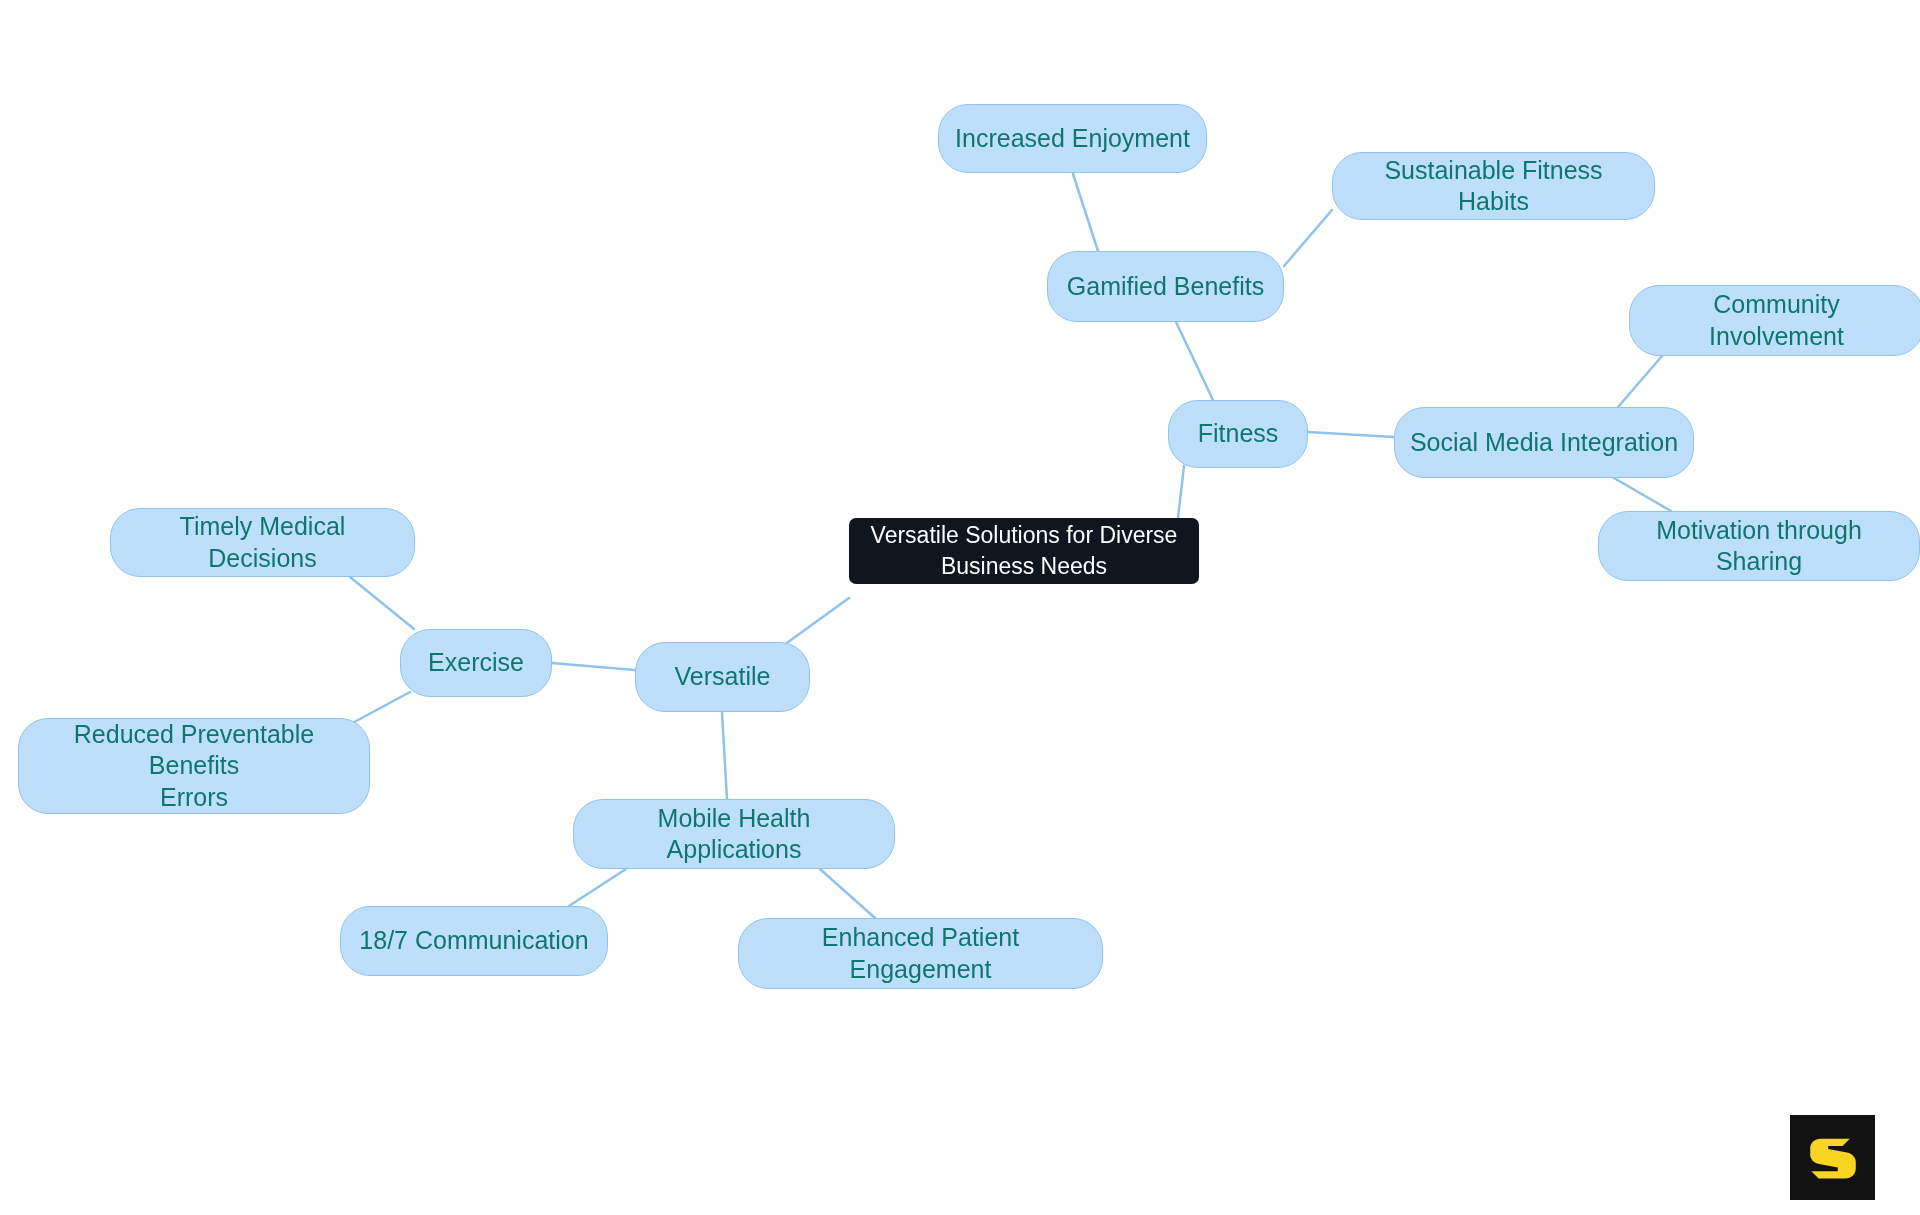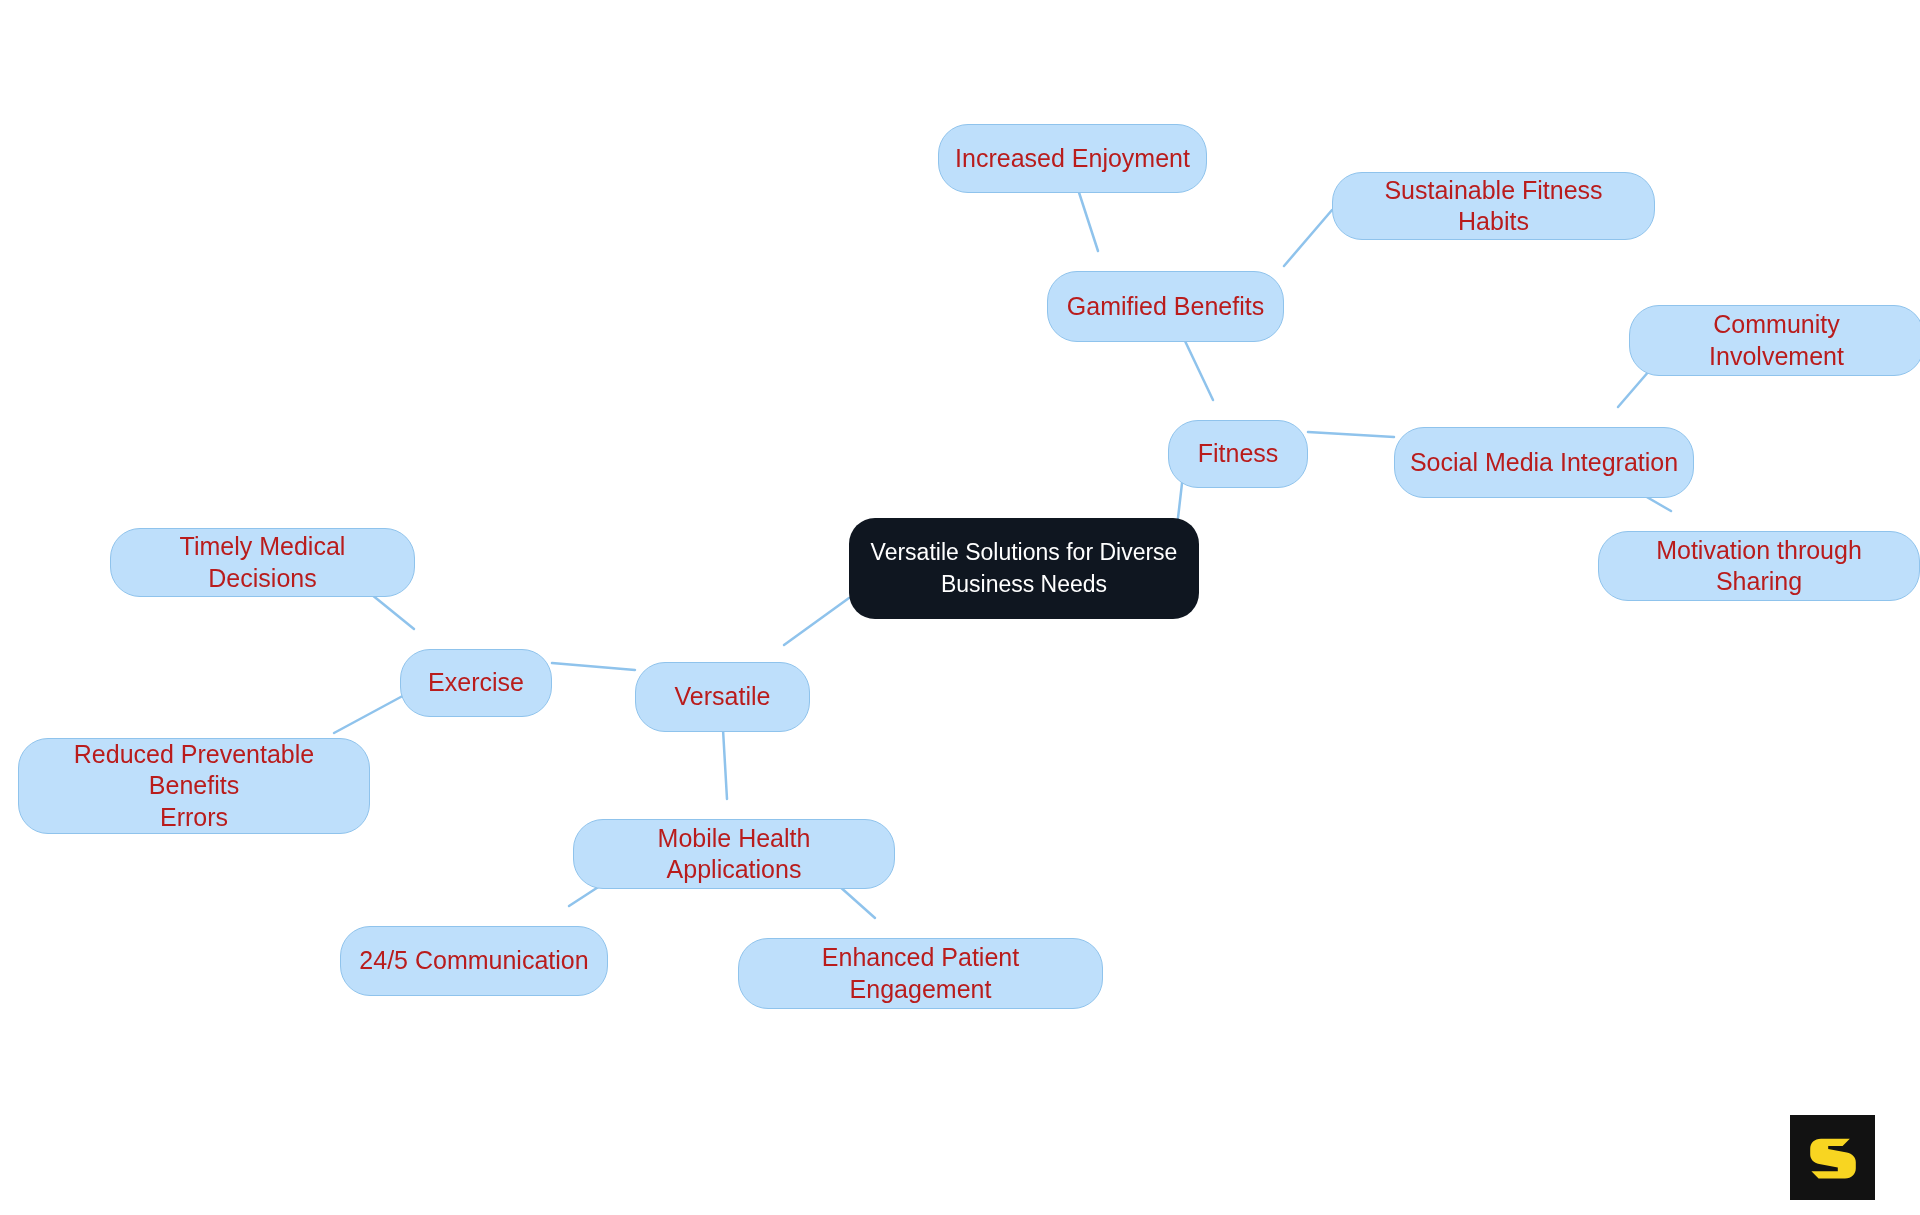--- a/index.html
+++ b/index.html
@@ -37,24 +37,23 @@
     text-align: center;
     border-radius: 26px;
     line-height: 1.25;
     padding: 6px 14px;
     white-space: pre-line;
   }
   .node.leaf,
   .node.branch {
     background: #bedffb;
     border: 1.5px solid #8fc3ec;
-    color: #b91c1c;
+    color: #0f766e;
     font-size: 25px;
     border-radius: 30px;
-    margin-top: 20px;
   }
   .node.root {
     background: #0f1620;
     border: none;
     color: #ffffff;
     font-size: 23px;
     border-radius: 26px;
     line-height: 1.35;
   }
   #brand-logo {
@@ -82,36 +81,36 @@
       <line x1="849" y1="598" x2="784" y2="645" stroke="#8fc3ec" stroke-width="2.5" stroke-linecap="round"></line>
       <line x1="635" y1="670" x2="552" y2="663" stroke="#8fc3ec" stroke-width="2.5" stroke-linecap="round"></line>
       <line x1="414" y1="629" x2="350" y2="577" stroke="#8fc3ec" stroke-width="2.5" stroke-linecap="round"></line>
       <line x1="410" y1="692" x2="334" y2="733" stroke="#8fc3ec" stroke-width="2.5" stroke-linecap="round"></line>
       <line x1="722" y1="712" x2="727" y2="799" stroke="#8fc3ec" stroke-width="2.5" stroke-linecap="round"></line>
       <line x1="626" y1="869" x2="569" y2="906" stroke="#8fc3ec" stroke-width="2.5" stroke-linecap="round"></line>
       <line x1="820" y1="869" x2="875" y2="918" stroke="#8fc3ec" stroke-width="2.5" stroke-linecap="round"></line>
     </svg>
 
   <div id="node-layer">
-      <div class="node root" style="left: 849px; top: 518px; width: 350px; height: 101px;"><span>Versatile Solutions for Diverse
+      <div class="node root" style="left: 849px; top: 518px; width: 350px; height: 66px; border-radius: 7px;"><span>Versatile Solutions for Diverse
 Business Needs</span></div>
       <div class="node branch" style="left: 1168px; top: 400px; width: 140px; height: 68px;"><span>Fitness</span></div>
       <div class="node branch" style="left: 1047px; top: 251px; width: 237px; height: 71px;"><span>Gamified Benefits</span></div>
       <div class="node leaf" style="left: 938px; top: 104px; width: 269px; height: 69px;"><span>Increased Enjoyment</span></div>
       <div class="node leaf" style="left: 1332px; top: 152px; width: 323px; height: 68px;"><span>Sustainable Fitness Habits</span></div>
       <div class="node branch" style="left: 1394px; top: 407px; width: 300px; height: 71px;"><span>Social Media Integration</span></div>
       <div class="node leaf" style="left: 1629px; top: 285px; width: 295px; height: 71px;"><span>Community Involvement</span></div>
       <div class="node leaf" style="left: 1598px; top: 511px; width: 322px; height: 70px;"><span>Motivation through Sharing</span></div>
       <div class="node branch" style="left: 635px; top: 642px; width: 175px; height: 70px;"><span>Versatile</span></div>
       <div class="node branch" style="left: 400px; top: 629px; width: 152px; height: 68px;"><span>Exercise</span></div>
       <div class="node leaf" style="left: 110px; top: 508px; width: 305px; height: 69px;"><span>Timely Medical Decisions</span></div>
       <div class="node leaf" style="left: 18px; top: 718px; width: 352px; height: 96px;"><span>Reduced Preventable Benefits
 Errors</span></div>
       <div class="node branch" style="left: 573px; top: 799px; width: 322px; height: 70px;"><span>Mobile Health Applications</span></div>
-      <div class="node leaf" style="left: 340px; top: 906px; width: 268px; height: 70px;"><span>24/5 Communication</span></div>
+      <div class="node leaf" style="left: 340px; top: 906px; width: 268px; height: 70px;"><span>18/7 Communication</span></div>
       <div class="node leaf" style="left: 738px; top: 918px; width: 365px; height: 71px;"><span>Enhanced Patient Engagement</span></div>
     </div>
 
   <div id="brand-logo" style="left: 1790px; top: 1115px; width: 85px; height: 85px; background: rgb(18, 18, 18);">
     <svg viewBox="0 0 100 100" width="60" height="60">
       <path d="M78 18 L30 18 C19 18 12 25 12 35 L12 44 C12 52 18 58 27 60 L58 66 L58 72 L14 72 L26 84 L70 84 C81 84 88 77 88 67 L88 57 C88 49 82 43 73 41 L42 35 L42 30 L66 30 Z" fill="#f8d521"></path>
     </svg>
   </div>
 
 </div>

